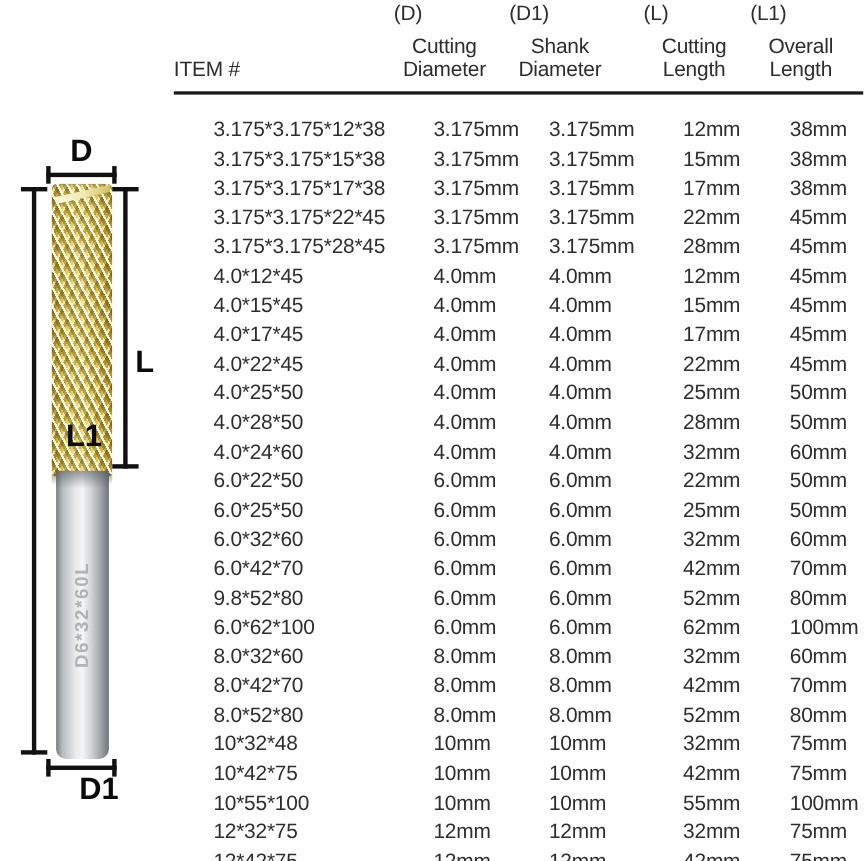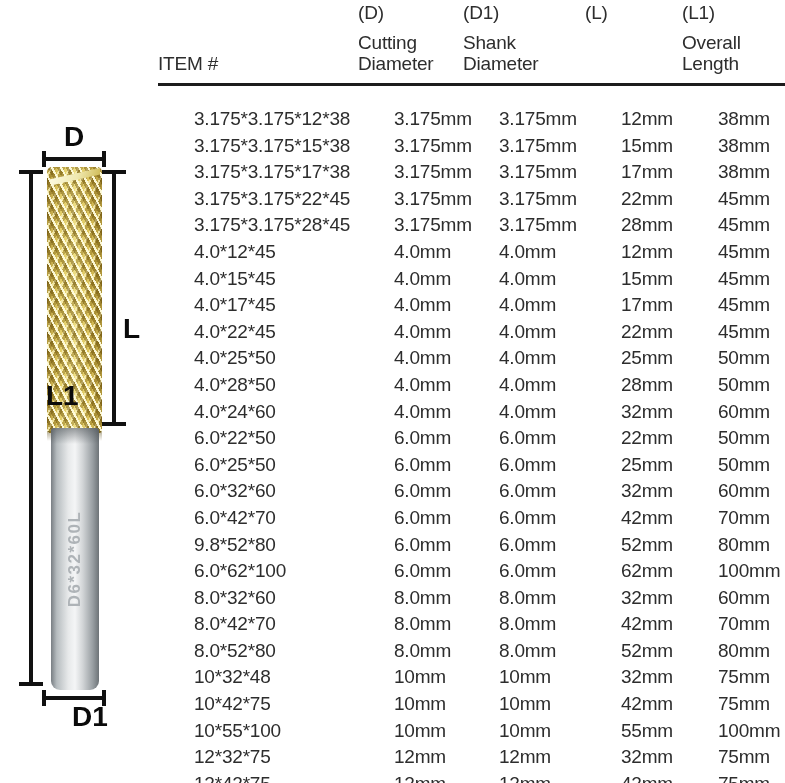--- a/index.html
+++ b/index.html
@@ -10,21 +10,21 @@
   }
   .stage { position:relative; width:785px; height:783px; }
 
   
   .diagram { position:absolute; left:0; top:0; width:158px; height:783px; }
 
   .dim-label { position:absolute; font-weight:bold; color:#0b0b0b; font-size:28px; line-height:30px; }
   .dim-label.d  { left:42px; top:122px; width:64px; text-align:center; }
   .dim-label.d1 { left:52px; top:702px; width:76px; text-align:center; }
   .dim-label.l  { left:123px; top:314px; }
-  .dim-label.l1 { left:0;  top:381px;padding-left:46px; }
+  .dim-label.l1 { left:14px;  top:381px;padding-left:46px; }
 
   .hline { position:absolute; height:4px; background:#111; }
   .hline::before, .hline::after { content:""; position:absolute; top:-6px; width:4px; height:16px; background:#111; }
   .hline::before { left:0; } .hline::after { right:0; }
   .hline.dim-d  { left:42px; top:157px; width:64px; }
   .hline.dim-d1 { left:42px; top:696px; width:64px; }
 
   .vline { position:absolute; width:4px; background:#111; }
   .vline::before, .vline::after { content:""; position:absolute; left:-10px; width:24px; height:4px; background:#111; }
   .vline::before { top:0; } .vline::after { bottom:0; }
@@ -70,21 +70,21 @@
   }
 
   
   .spec-table { position:absolute; left:158px; top:0; width:627px; }
   .thead {
     display:grid; grid-template-columns:200px 105px 122px 97px 103px;
     align-items:stretch; padding-bottom:9px; border-bottom:3px solid #1c1c1c;
   }
   .th { display:flex; flex-direction:column; font-size:19px; letter-spacing:-0.2px; }
   .th .code { line-height:26px; margin-bottom:6px; }
-  .th .name { line-height:21px; max-width:92px; }
+  .th .name { line-height:21px; max-width:92px;text-align:center; }
   .th.item  { justify-content:flex-end; line-height:21px; }
 
   .tbody { padding-top:20px;margin-left:36px; }
   .trow {
     display:grid; grid-template-columns:200px 105px 122px 97px 103px;
     font-size:19px; line-height:26.6px; height:26.6px;
     letter-spacing:-0.2px; white-space:nowrap;
   }
 </style>
 </head>
@@ -121,20 +121,21 @@
       <div class="th">
         <span class="code">(D)</span>
         <span class="name">Cutting Diameter</span>
       </div>
       <div class="th">
         <span class="code">(D1)</span>
         <span class="name">Shank Diameter</span>
       </div>
       <div class="th">
         <span class="code">(L)</span>
+        <span class="name">Cutting Length</span>
       </div>
       <div class="th">
         <span class="code">(L1)</span>
         <span class="name">Overall Length</span>
       </div>
     </div>
     <div class="tbody">
         <div class="trow">
     <div>3.175*3.175*12*38</div>
     <div>3.175mm</div>

